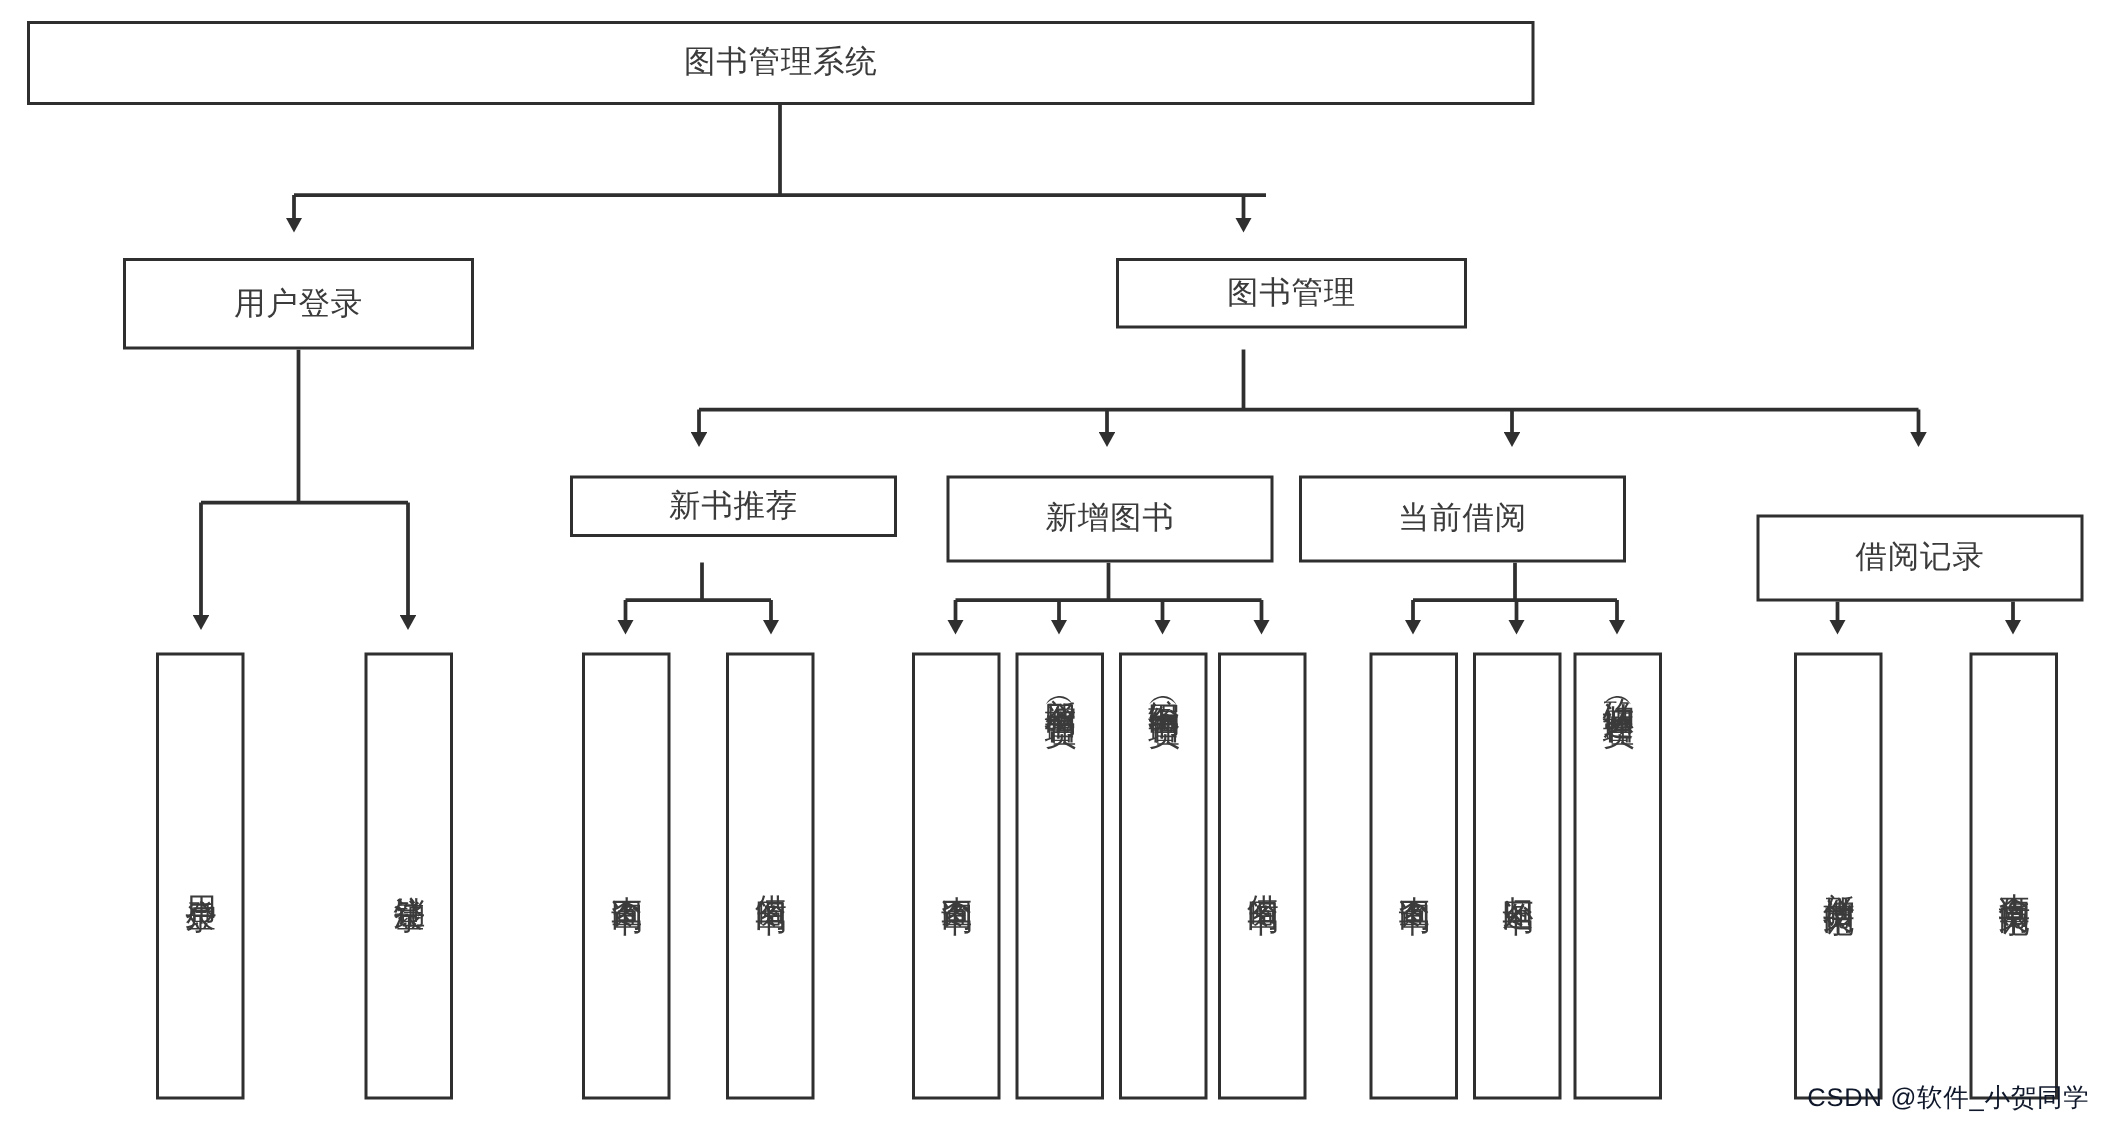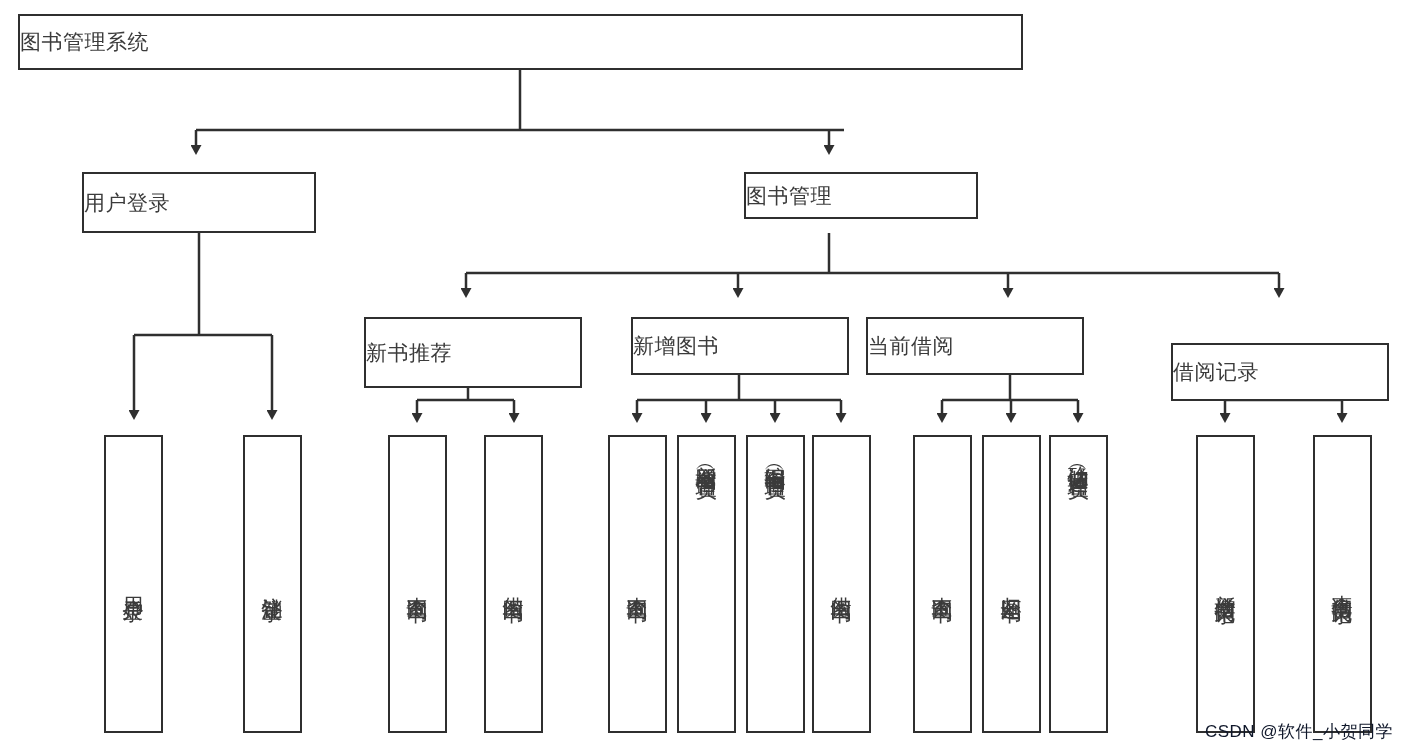--- a/index.html
+++ b/index.html
@@ -24,21 +24,21 @@
     width: 1405px;
     height: 747px;
   }
   .node {
     position: absolute;
     box-sizing: border-box;
     background: #ffffff;
     border: 2.5px solid #2f2f2f;
     display: flex;
     align-items: center;
-    justify-content: flex-start;
+    justify-content: center;
     z-index: 2;
   }
   .node-label {
     color: #3b3b3b;
     font-size: 21px;
     line-height: 1.12;
     letter-spacing: 0.5px;
     white-space: nowrap;
     text-align: center;
   }
@@ -132,21 +132,21 @@
     <span class="node-label">图书管理系统</span>
   </div>
 
   <div class="node horizontal" style="left:82px; top:172px; width:234px; height:61px;">
     <span class="node-label">用户登录</span>
   </div>
   <div class="node horizontal" style="left:744px; top:172px; width:234px; height:47px;">
     <span class="node-label">图书管理</span>
   </div>
 
-  <div class="node horizontal" style="left:364px; top:317px; width:218px; height:71px;">
+  <div class="node horizontal" style="left:380px; top:317px; width:218px; height:41px;">
     <span class="node-label">新书推荐</span>
   </div>
   <div class="node horizontal" style="left:631px; top:317px; width:218px; height:58px;">
     <span class="node-label">新增图书</span>
   </div>
   <div class="node horizontal" style="left:866px; top:317px; width:218px; height:58px;">
     <span class="node-label">当前借阅</span>
   </div>
   <div class="node horizontal" style="left:1171px; top:317px; width:218px; height:58px;margin-top:26px;">
     <span class="node-label">借阅记录</span>

